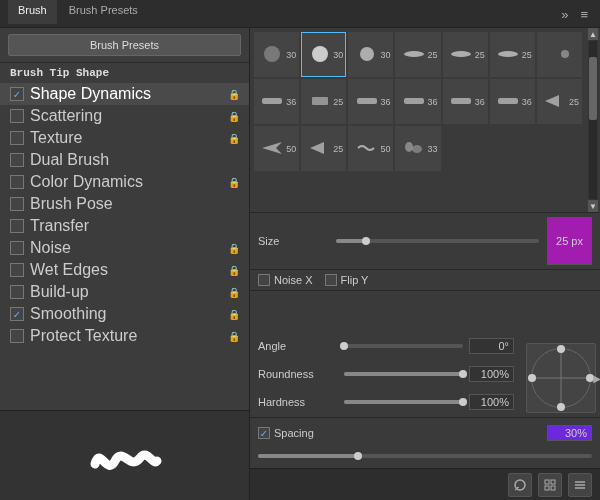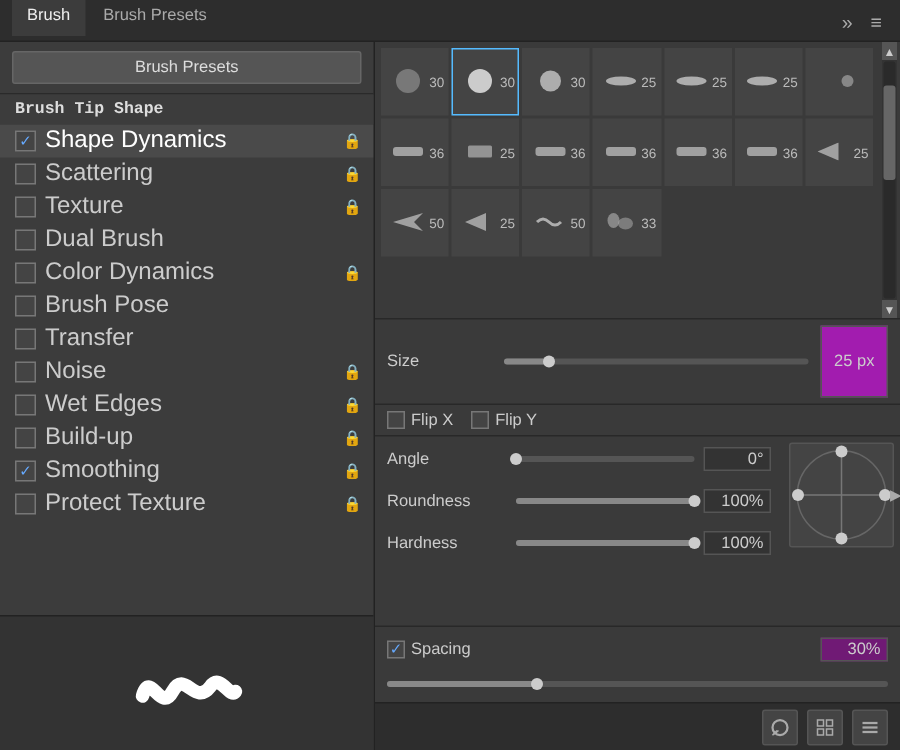--- a/index.html
+++ b/index.html
@@ -304,20 +304,21 @@
       border: 1px solid #777;
       background: #444;
       margin-right: 4px;
     }
     .flip-label { font-size: 11px; color: #ccc; }
     
     .props-area {
       display: flex;
       flex: 1;
       overflow: hidden;
+      align-items: flex-end;
     }
     .props-left {
       flex: 1;
       display: flex;
       flex-direction: column;
       padding: 4px 8px;
       gap: 6px;
     }
     .prop-row {
       display: flex;
@@ -442,21 +443,21 @@
     .spacing-label {
       flex: 1;
       color: #ccc;
       font-size: 11px;
     }
     .spacing-value {
       width: 45px;
       text-align: right;
       color: #ccc;
       font-size: 11px;
-      background: #701a75;
+      background: #6d28d9;
       border: 1px solid #555;
       padding: 1px 4px;
     }
     .spacing-slider-row {
       display: flex;
       align-items: center;
       height: 16px;
       position: relative;
     }
     .spacing-slider-track {
@@ -778,21 +779,21 @@
         <div class="size-slider-track">
           <div class="size-slider-fill"></div>
           <div class="size-slider-thumb"></div>
         </div>
         <div class="size-value">25 px</div>
       </div>
 
       <div class="flip-row">
         <div class="flip-check-wrap">
           <div class="flip-check"></div>
-          <span class="flip-label">Flip X</span>
+          <span class="flip-label">Noise X</span>
         </div>
         <div class="flip-check-wrap">
           <div class="flip-check"></div>
           <span class="flip-label">Flip Y</span>
         </div>
       </div>
 
       <div class="props-area">
         <div class="props-left">
 

